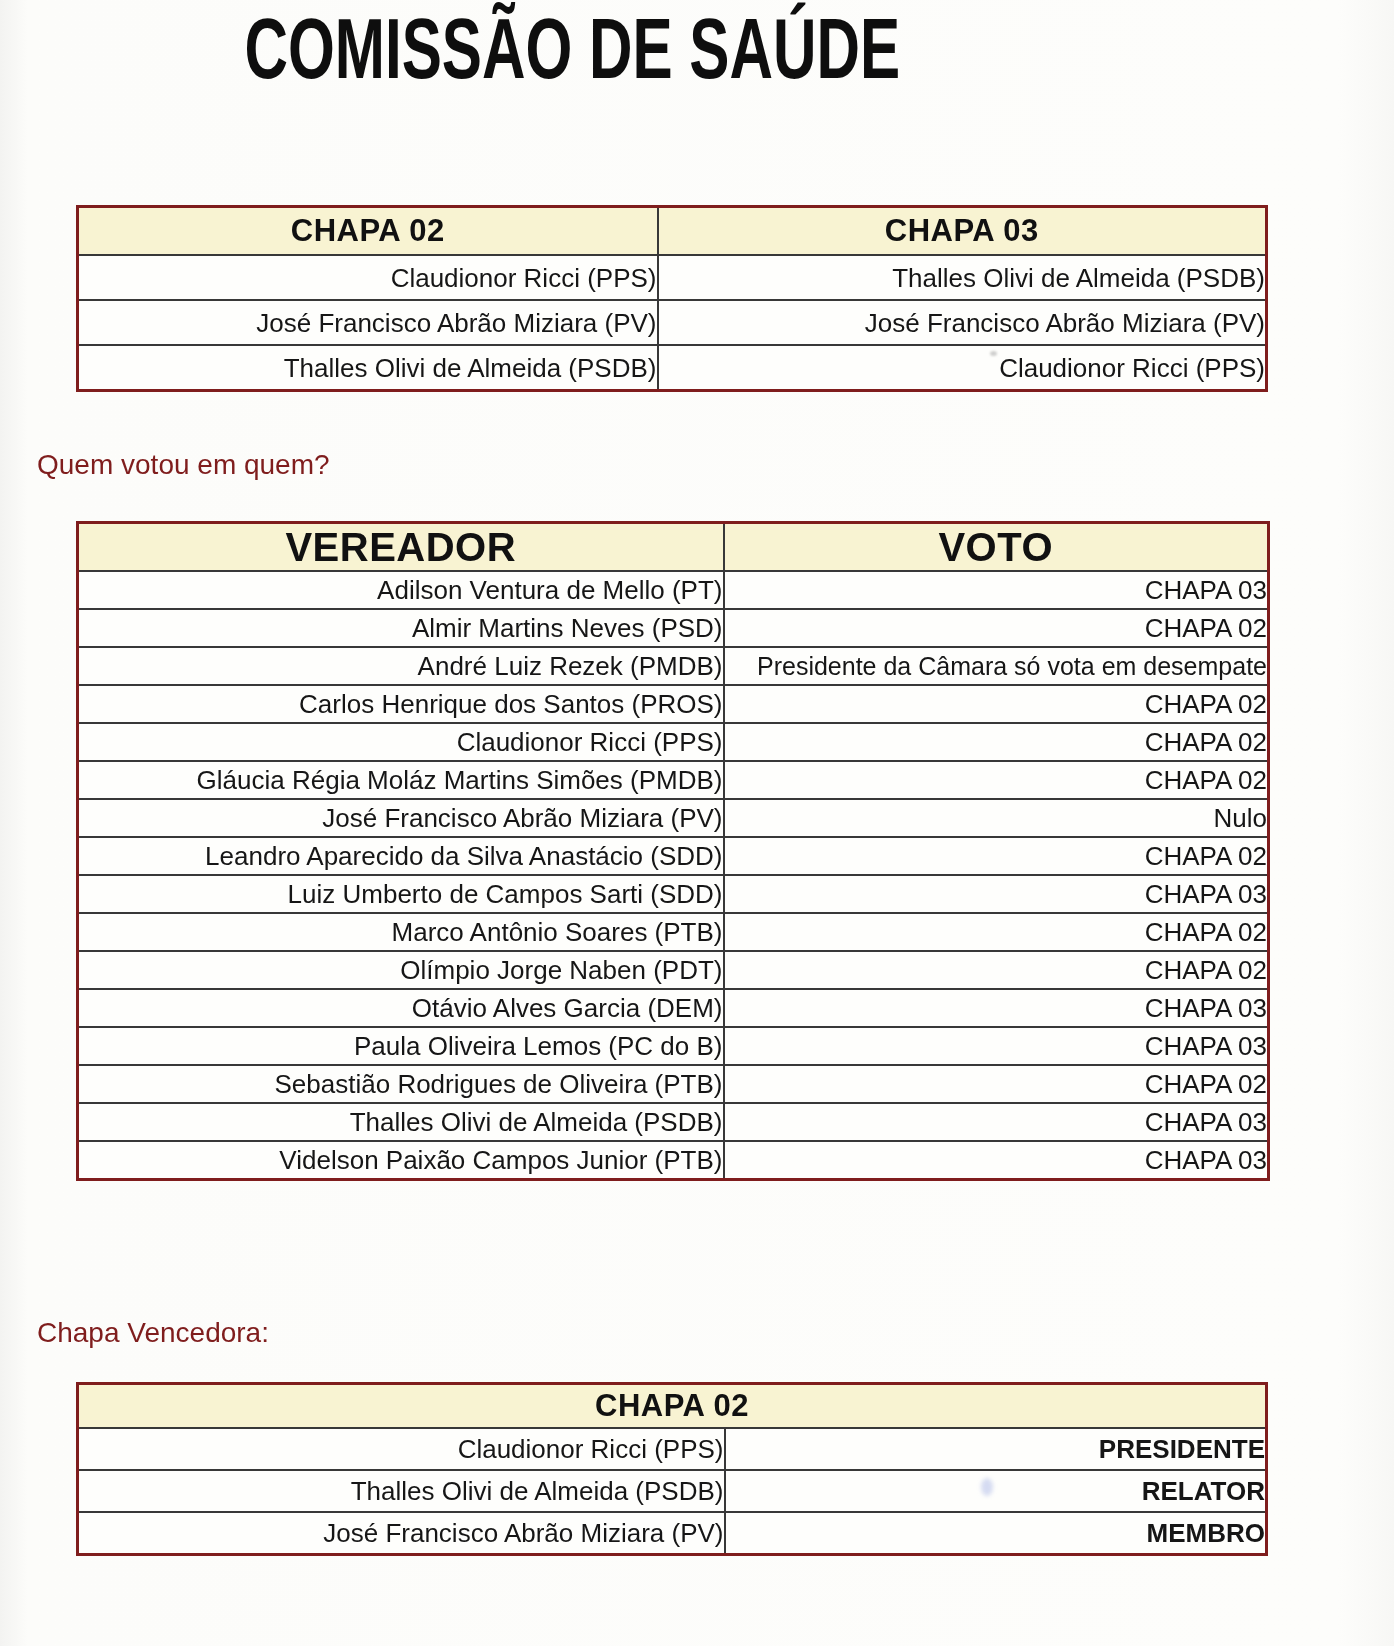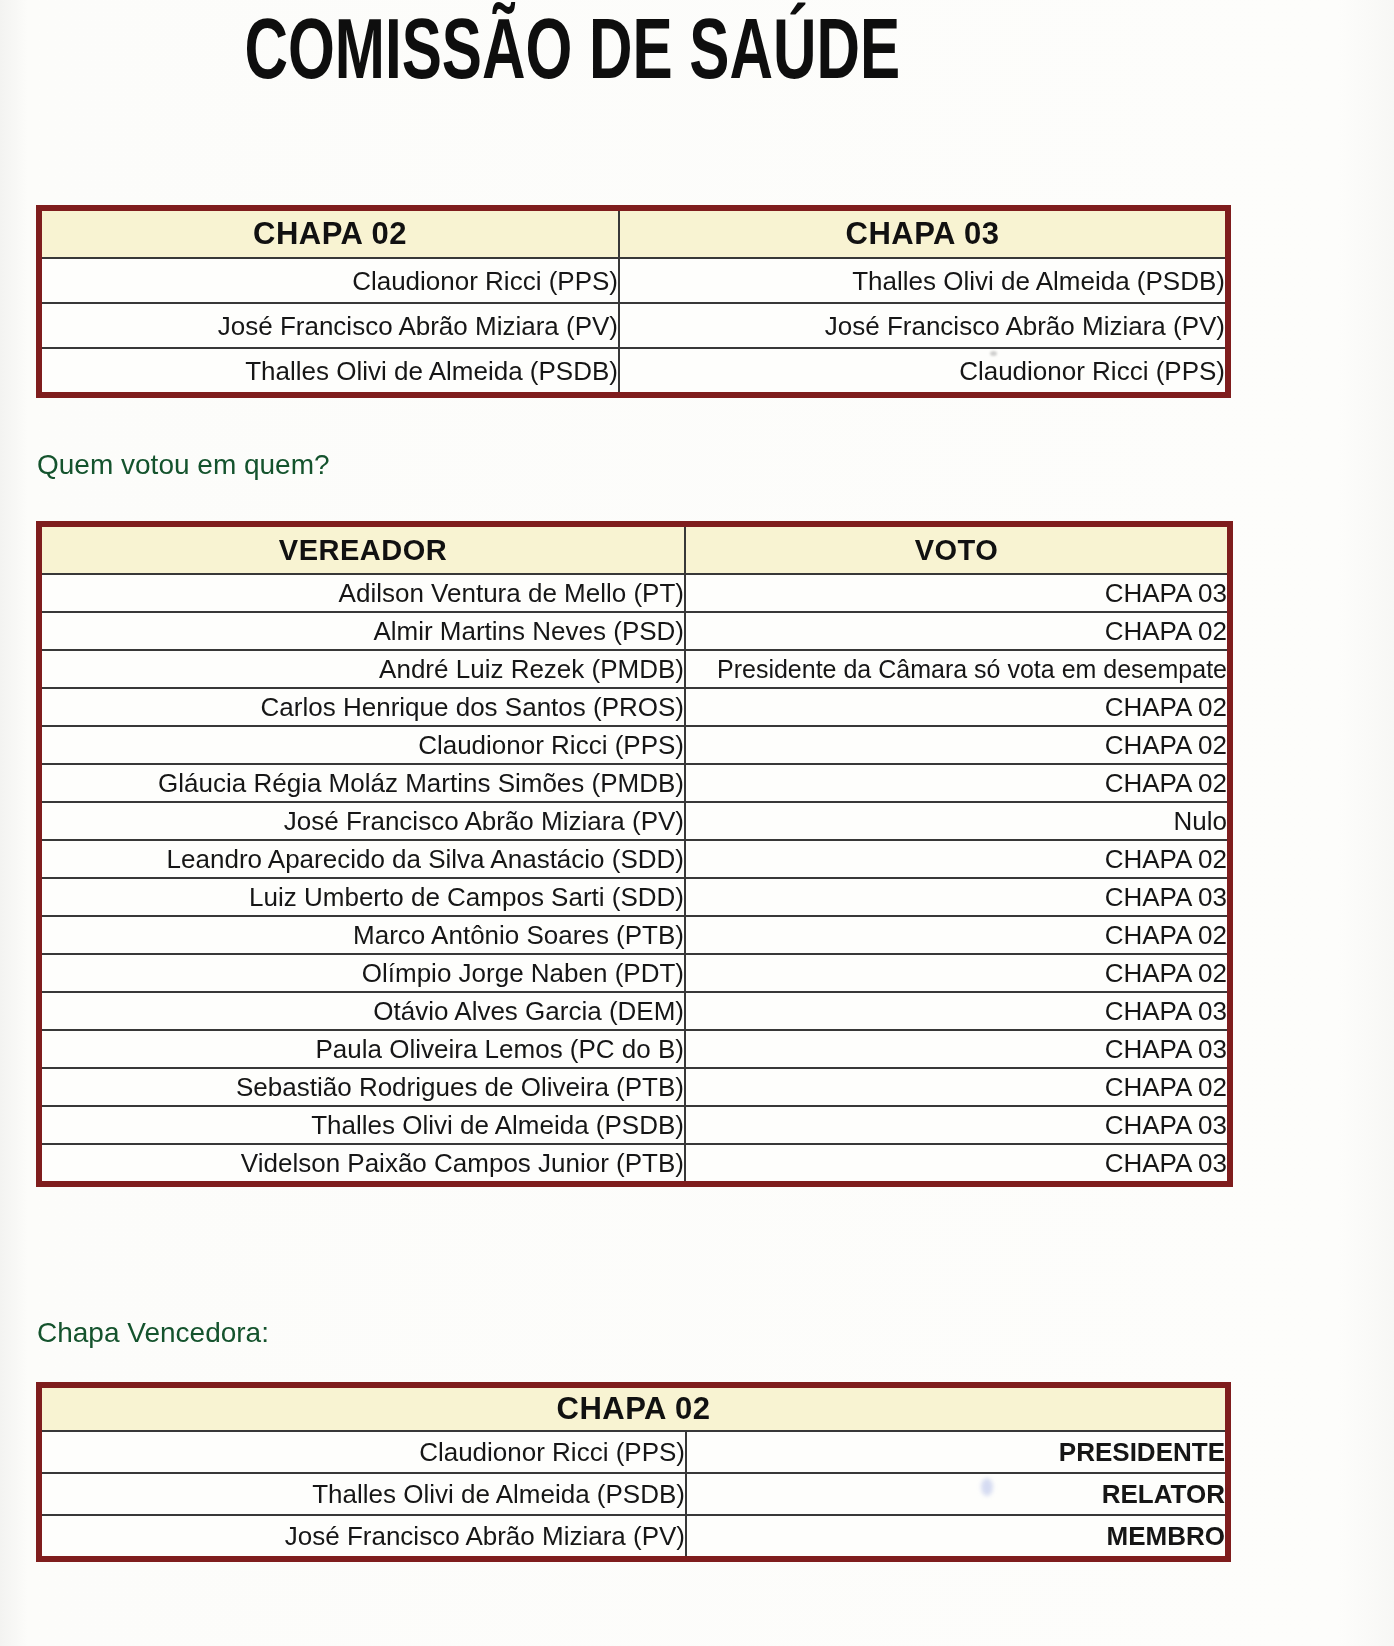--- a/index.html
+++ b/index.html
@@ -35,21 +35,21 @@
     transform-origin: 50% 50%;
     white-space: nowrap;
   }
 
   
   .section-label {
     position: absolute;
     left: 37px;
     font-size: 28px;
     line-height: 34px;
-    color: #14532d;
+    color: #7f1d1d;
   }
   #label-question { top: 448px; }
   #label-winner   { top: 1316px; }
 
   
   table.doc {
     position: absolute;
     border-collapse: collapse;
     table-layout: fixed;
     background: #fefefc;
@@ -67,30 +67,30 @@
   }
   table.doc th.colhead {
     background: #f8f3d2;
     text-align: center;
     font-weight: bold;
     font-size: 31px;
     color: #111;
     padding: 0;
     letter-spacing: 0.5px;
   }
-  table.doc { border: 6px solid #7f1d1d; }
+  table.doc { border: 3px solid #7f1d1d; margin-left: 40px; }
 
   
   #chapas-table { left: 36px; top: 205px; width: 1189px; }
   #chapas-table th { height: 46px; }
   #chapas-table td { height: 43px; }
 
   
   #votes-table { left: 36px; top: 521px; width: 1191px; }
-  #votes-table th { height: 46px; font-size: 29px; text-align: center; }
+  #votes-table th { height: 46px; font-size: 40px; text-align: center; }
   #votes-table td { height: 36px; }
   #votes-table td.fit { font-size: 25px; }
 
   
   #winner-table { left: 36px; top: 1382px; width: 1189px; }
   #winner-table th { height: 42px; }
   #winner-table td { height: 40px; }
   #winner-table td.role { font-weight: bold; }
 
   

